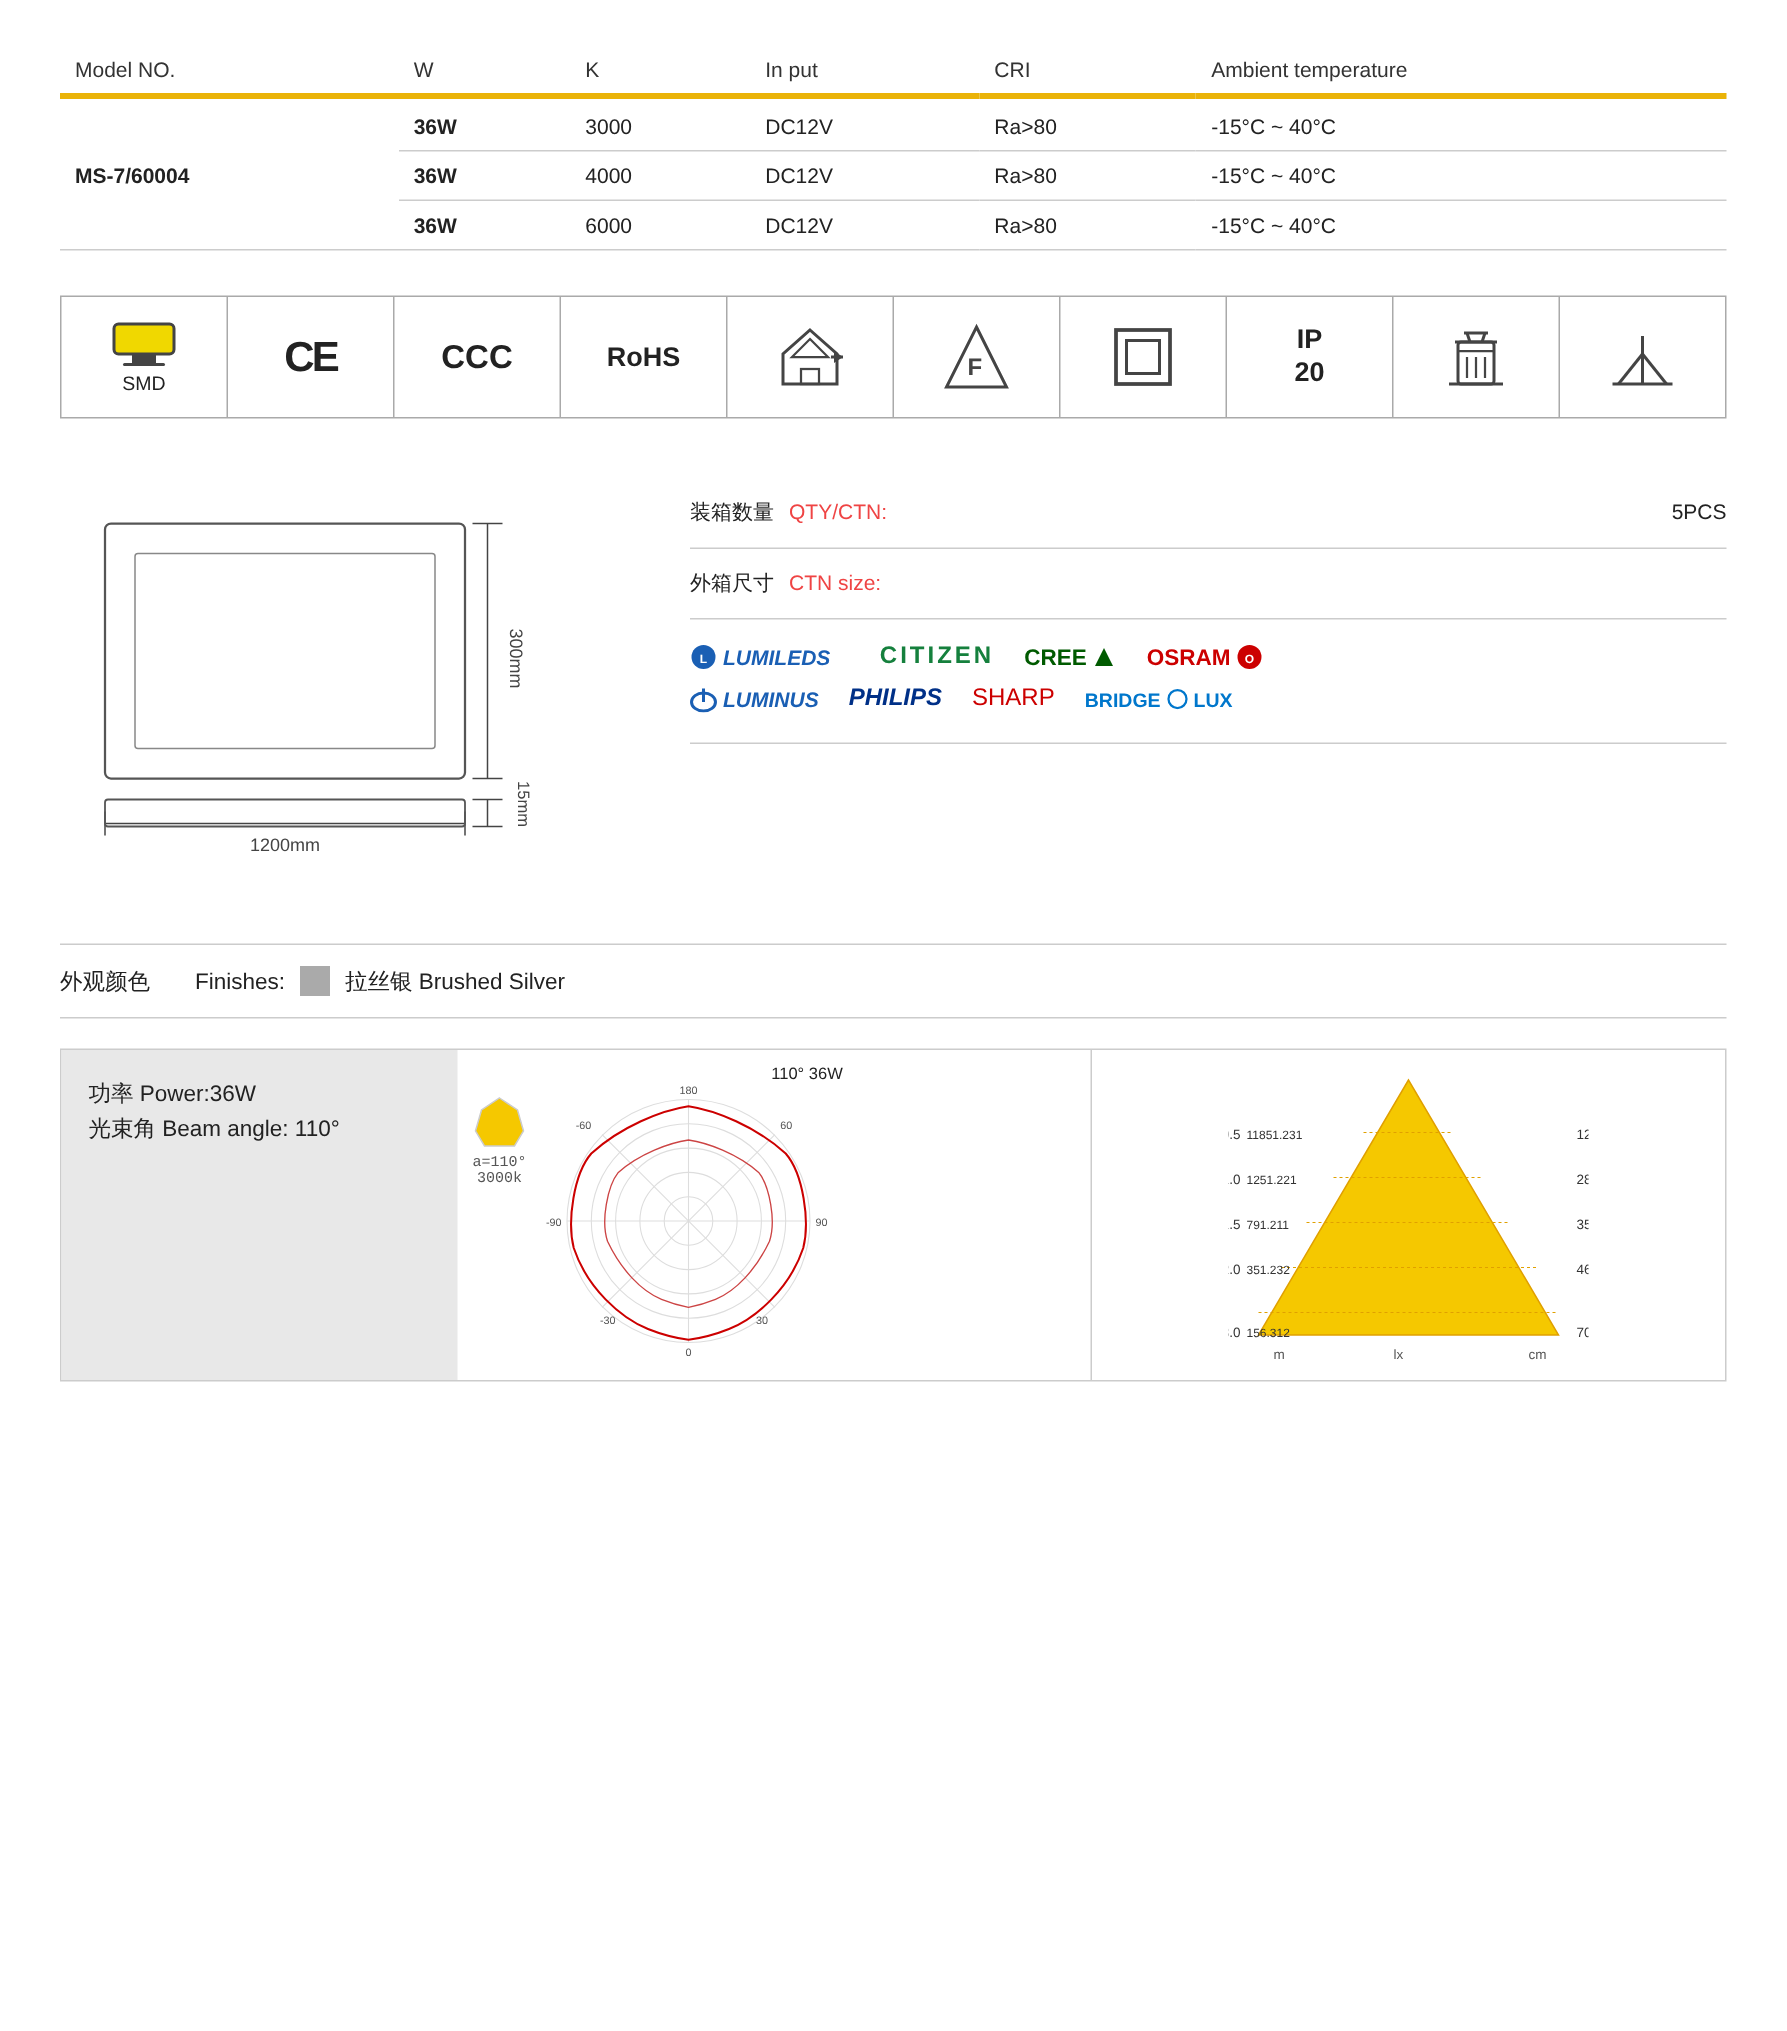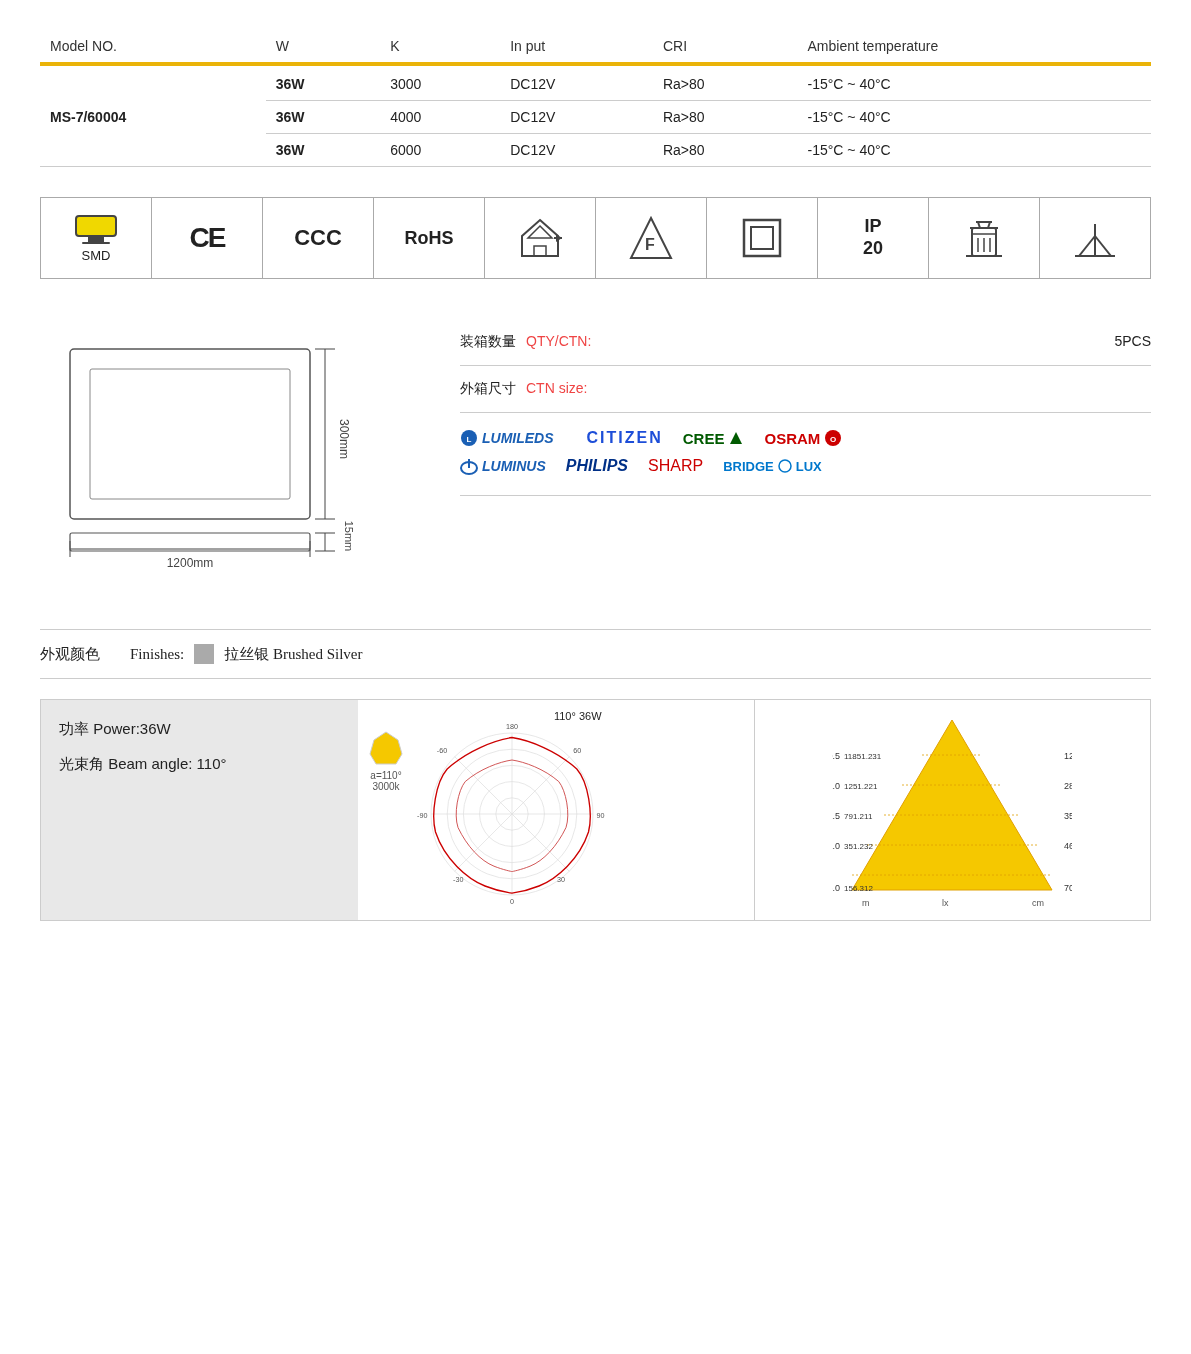--- a/index.html
+++ b/index.html
@@ -108,61 +108,61 @@
       align-items: center;
       margin-bottom: 10px;
     }
     .brand-item {
       font-size: 13px;
       font-weight: bold;
       display: flex;
       align-items: center;
       gap: 4px;
     }
-    .citizen { color: #1d4ed8; font-size: 15px; letter-spacing: 1px; padding-left: 13px; }
+    .citizen { color: #15803d; font-size: 15px; letter-spacing: 1px; padding-left: 13px; }
     .cree { color: #005a00; }
     .osram { color: #cc0000; }
     .philips { color: #003087; font-size: 15px; font-style: italic; }
     .sharp-brand { color: #cc0000; font-size: 15px; }
     .bridgelux { color: #0077cc; font-size: 13px; }
 
     
     .finishes-section {
       padding: 14px 0;
       border-top: 1px solid #ccc;
       border-bottom: 1px solid #ccc;
       margin-bottom: 20px;
       display: flex;
       align-items: center;
       gap: 10px;
     }
-    .finishes-label { font-size: 15px; font-family: Liberation Serif, serif; }
+    .finishes-label { font-size: 15px; }
     .color-swatch {
       width: 20px; height: 20px;
       background: #aaa;
       display: inline-block;
       vertical-align: middle;
     }
 
     
     .bottom-section {
       display: flex;
       gap: 0;
       align-items: stretch;
       border: 1px solid #ccc;
     }
     .power-info {
       background: #e8e8e8;
       padding: 20px 18px;
-      width: 317px;
+      width: 264px;
       flex-shrink: 0;
       display: flex;
       flex-direction: column;
       justify-content: flex-start;
-      gap: 16px;
+      gap: 4px;
     }
     .power-info-text { font-size: 15px; }
 
     .charts-area {
       flex: 1;
       display: flex;
       align-items: stretch;
       gap: 0;
     }
 
@@ -403,21 +403,21 @@
   <div class="power-info">
     <div class="power-info-text">功率 Power:36W</div>
     <div class="power-info-text">光束角 Beam angle: 110°</div>
   </div>
 
   <div class="charts-area">
 
     <div class="polar-chart-container">
       <div style="display:flex; align-items:flex-start; width:100%;">
 
-        <div style="display:flex; flex-direction:column; align-items:center; margin-right:8px; margin-top:20px;">
+        <div style="display:flex; flex-direction:column; align-items:center; margin-right:8px; margin-top:20px;font-family:Liberation Mono, monospace;">
           <svg width="36" height="36" viewBox="0 0 36 36">
             <polygon points="18,2 30,10 34,24 28,34 8,34 2,24 6,10" fill="#f5c800" stroke="#ccc" stroke-width="1"></polygon>
           </svg>
           <span style="font-size:10px; color:#555; margin-top:4px;">a=110°</span>
           <span style="font-size:10px; color:#555;">3000k</span>
         </div>
 
         <div style="flex:1;">
           <div style="font-size:11px; text-align:center; margin-bottom:2px;">110°  36W</div>
           <svg width="200" height="180" viewBox="-100 -100 200 200">

